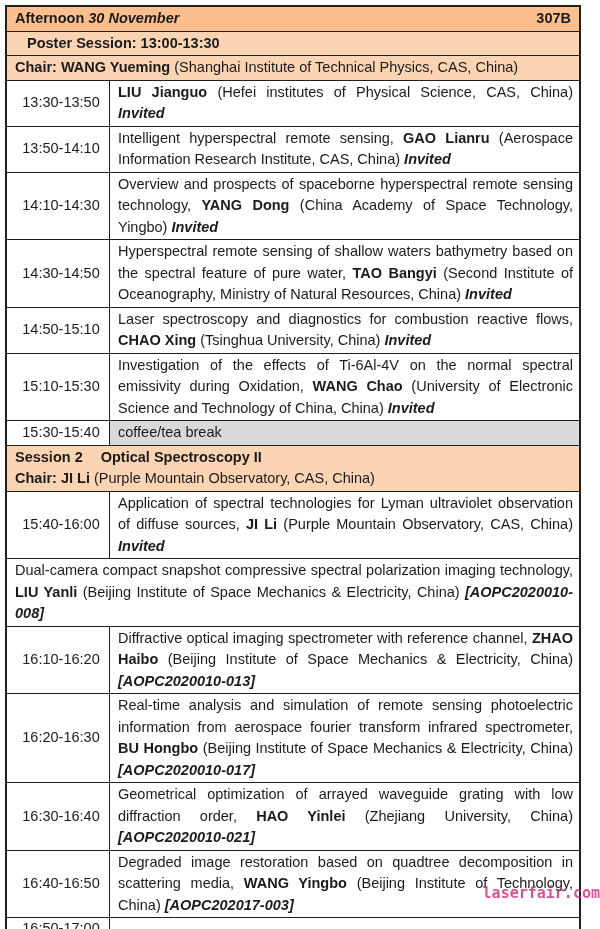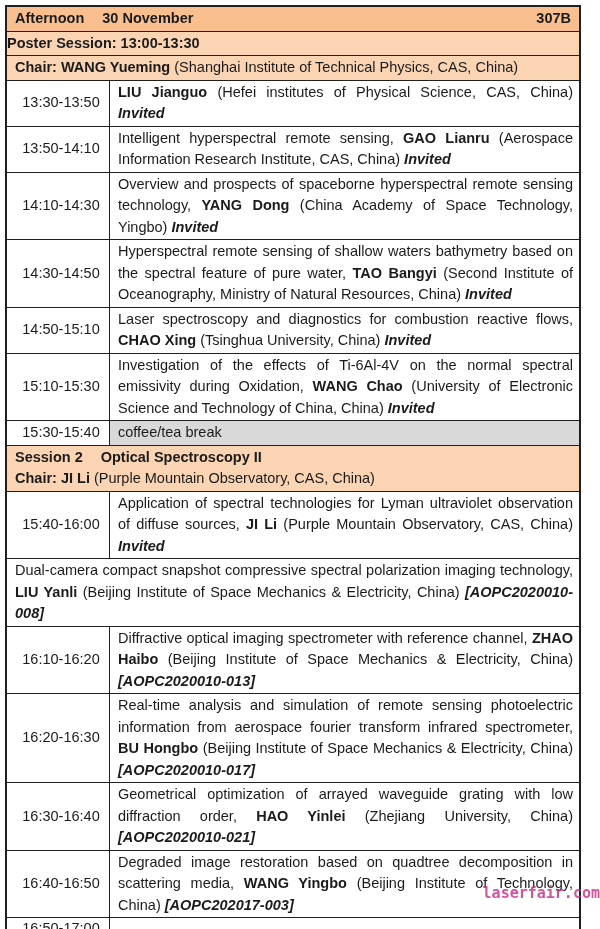--- a/index.html
+++ b/index.html
@@ -19,26 +19,26 @@
     display: flex; align-items: stretch;
     border-bottom: 1.5px solid #202020;
     font-size: 14.5px; line-height: 21.5px;
   }
   .row:last-child { border-bottom: none; align-items: center; }
 
   .row-title {
     background: #FABF8F; font-weight: bold;
     padding: 1px 8px; display: flex; align-items: center;
   }
-  .row-title .date-label { margin-left: 18px; }
+  .row-title .date-label { margin-left: 4px; font-style: italic; }
   .row-title .room-label { margin-left: auto; }
 
   .row-banner {
     background: #FBD4B4; font-weight: bold;
-    padding: 1px 0; display: block;
+    padding: 1px 20px; display: block;
   }
   .row-session {
     background: #FBD4B4; padding: 1px 8px; display: block;
   }
   .row-session .session-title-line { font-weight: bold; }
   .row-session .title-gap { display: inline-block; width: 18px; }
 
   .cell-time {
     flex: 0 0 96px; min-width: 96px;
     display: flex; align-items: center; justify-content: center;

